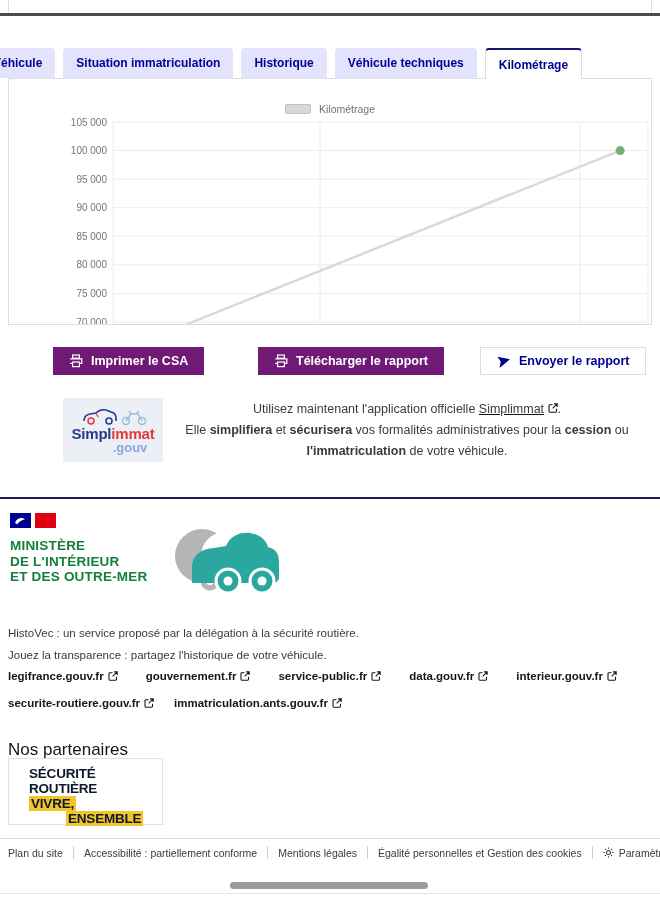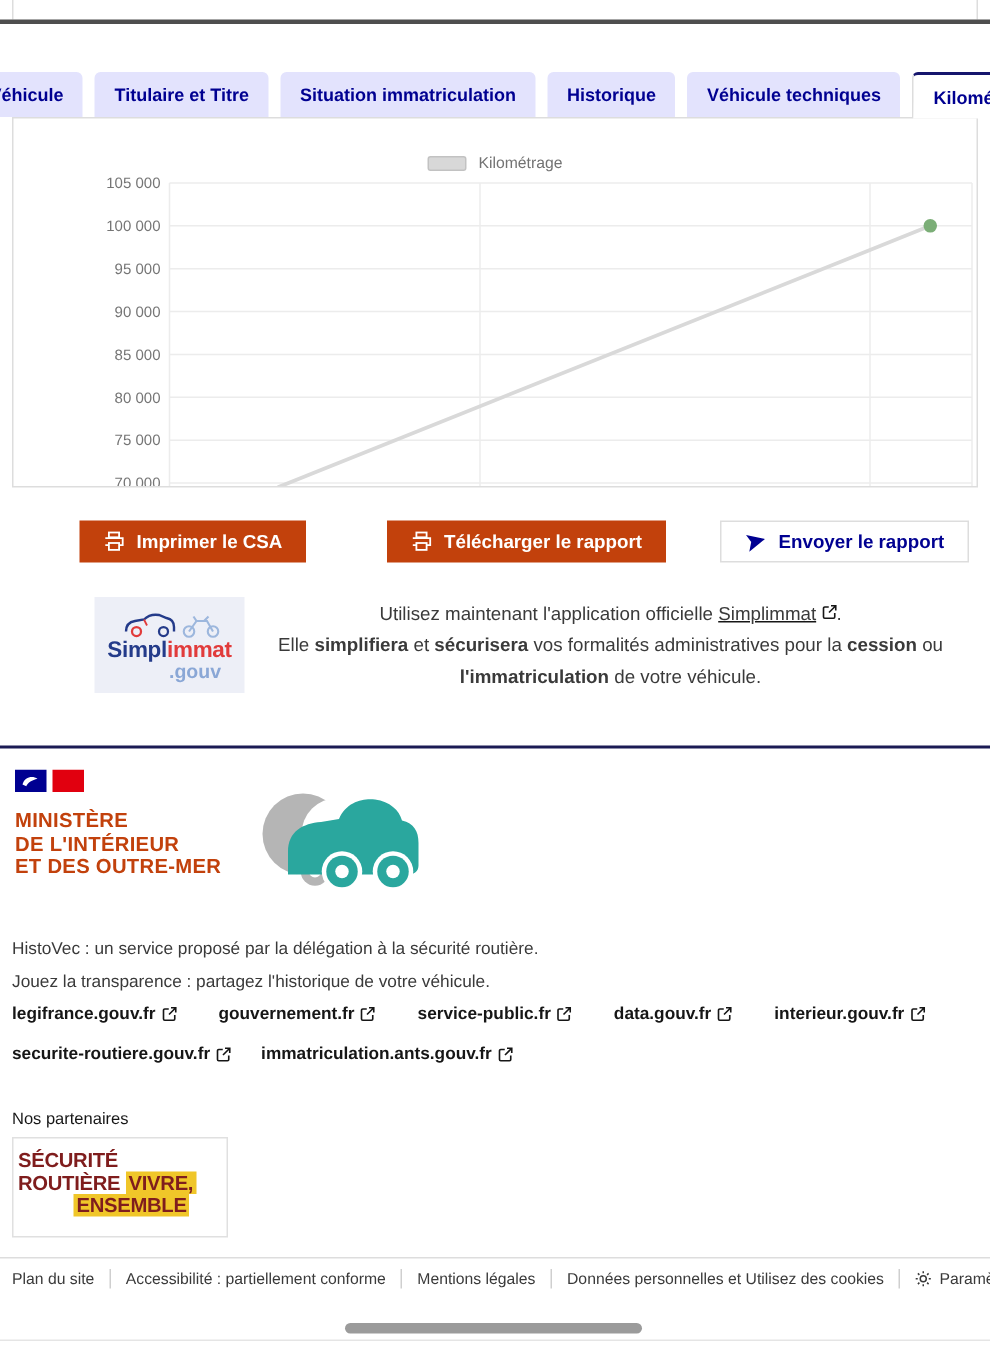--- a/index.html
+++ b/index.html
@@ -24,55 +24,55 @@
            border:1px solid #ddd; overflow:hidden; z-index:1; }
   .legend { position:absolute; left:0; top:24px; width:642px; display:flex; justify-content:center;
             align-items:center; gap:8px; z-index:2; }
   .legend-swatch { width:26px; height:10px; background:#d8d8d8; border:1px solid #c2c2c2; border-radius:2px; }
   .legend-label { font-size:10.5px; color:#737373; }
   #chart-svg { position:absolute; left:0; top:0; }
 
   
   .btn { position:absolute; top:347px; height:28px; display:inline-flex; align-items:center; gap:8px;
          padding:0 16px; font-size:12.5px; font-weight:bold; font-family:inherit; border:none; cursor:pointer; }
-  .btn-primary { background:#c2410c; color:#fff; }
+  .btn-primary { background:#701a75; color:#fff; }
   .btn-secondary { background:#fff; color:#000091; border:1px solid #ddd; }
   #btn-print { left:53px; }
   #btn-download { left:258px; }
   #btn-send { left:480px; }
 
   
   .simpl-logo { position:absolute; left:63px; top:398px; width:100px; height:64px; background:#edeff7;
                 display:flex; flex-direction:column; align-items:center; justify-content:center; }
   .simpl-icons { display:flex; align-items:flex-end; gap:2px; height:20px; }
   .simpl-word { font-size:15px; font-weight:800; line-height:15px; letter-spacing:-.2px; }
   .simpl-word .a { color:#243b8a; } .simpl-word .b { color:#e13b3b; }
   .simpl-gouv { font-size:13px; font-weight:800; color:#8aa7d6; line-height:13px; margin-left:34px; }
   .simpl-text { position:absolute; left:168px; top:399px; width:478px; text-align:center; font-size:12.5px;
                 color:#3a3a3a; line-height:21px; }
   .simpl-text b { color:#3a3a3a; }
   .inline-link { color:#161616; text-decoration:underline; font-weight:normal; cursor:pointer; }
 
   
   .footer-top-border { position:absolute; left:0; top:497px; width:660px; height:2px; background:#1b1b54; }
   .ministry { position:absolute; left:10px; top:513px; }
-  .ministry-title { font-size:13.5px; font-weight:800; line-height:15.5px; letter-spacing:.2px; color:#c2410c; margin-top:5px; }
+  .ministry-title { font-size:13.5px; font-weight:800; line-height:15.5px; letter-spacing:.2px; color:#15803d; margin-top:5px; }
   .ministry-motto { font-family:"Liberation Serif","DejaVu Serif",serif; font-style:italic; font-size:8.5px;
                     line-height:11px; color:#161616; margin-top:7px; }
   .histovec-car { position:absolute; left:162px; top:520px; }
   .footer-desc { position:absolute; left:8px; width:600px; font-size:11.5px; color:#3a3a3a; }
   #desc-1 { top:627px; } #desc-2 { top:649px; }
   .links-row { position:absolute; left:8px; display:flex; gap:20px; }
   #links-1 { top:670px;gap:28px; } #links-2 { top:697px; }
   .flink { display:inline-flex; align-items:center; gap:4px; font-size:11.5px; font-weight:bold;
            color:#161616; text-decoration:none; cursor:pointer; }
-  .partners-label { position:absolute; left:8px; top:740px; font-size:11px; color:#161616; }
-  .sr-logo { position:absolute; left:8px; top:758px; width:144px; height:67px; border:1px solid #e0e0e0;
-             background:#fff; padding:7px 3px; font-weight:800; font-size:13.5px; line-height:15px;
-             letter-spacing:-.2px; color:#7f1d1d; }
+  .partners-label { position:absolute; left:8px; top:740px; font-size:17px; color:#161616; }
+  .sr-logo { position:absolute; left:8px; top:758px; width:155px; height:67px; border:1px solid #e0e0e0;
+             background:#fff; padding:7px 20px; font-weight:800; font-size:13.5px; line-height:15px;
+             letter-spacing:-.2px; color:#0f172a; }
   .sr-yellow { background:#f0c629; padding:0 2px; }
   .sr-line3 { margin-left:37px; }
   .footer-divider { position:absolute; left:0; top:838px; width:660px; height:1px; background:#ddd; }
   .bottom-links { position:absolute; left:8px; top:846px; display:flex; align-items:center; }
   .blink { font-size:10.5px; color:#3a3a3a; text-decoration:none; display:inline-flex; align-items:center;
            gap:5px; cursor:pointer; white-space:nowrap; }
   .bsep { width:1px; height:13px; background:#cfcfcf; margin:0 10px; }
   .license { position:absolute; left:8px; top:873px; font-size:10.5px; color:#3a3a3a; }
   .scroll-thumb { position:absolute; left:230px; top:882px; width:198px; height:7px; border-radius:4px;
                   background:#9b9b9b; cursor:pointer; }
@@ -104,21 +104,20 @@
 </svg>
 
 <div class="page">
 
   <div class="top-remnant-border-l"></div>
   <div class="top-remnant-border-r"></div>
   <div class="top-dark-line"></div>
 
   <div class="tabs">
     <div class="tab">Véhicule</div>
-    <div class="tab">Titulaire et Titre</div>
     <div class="tab">Situation immatriculation</div>
     <div class="tab">Historique</div>
     <div class="tab">Véhicule techniques</div>
     <div class="tab active">Kilométrage</div>
   </div>
 
   <div class="panel">
     <div class="legend">
       <span class="legend-swatch"></span>
       <span class="legend-label">Kilométrage</span>
@@ -283,21 +282,21 @@
 
   <div class="footer-divider"></div>
 
   <div class="bottom-links">
     <a class="blink">Plan du site</a>
     <span class="bsep"></span>
     <a class="blink">Accessibilité : partiellement conforme</a>
     <span class="bsep"></span>
     <a class="blink">Mentions légales</a>
     <span class="bsep"></span>
-    <a class="blink">Données personnelles et Utilisez des cookies</a>
+    <a class="blink">Égalité personnelles et Gestion des cookies</a>
     <span class="bsep"></span>
     <a class="blink">
         <svg class="ic" width="11" height="11">
           <use href="#sym-sun"></use>
         </svg>
         <span>Paramètres d'affichage</span>
       </a>
   </div>
 
 

